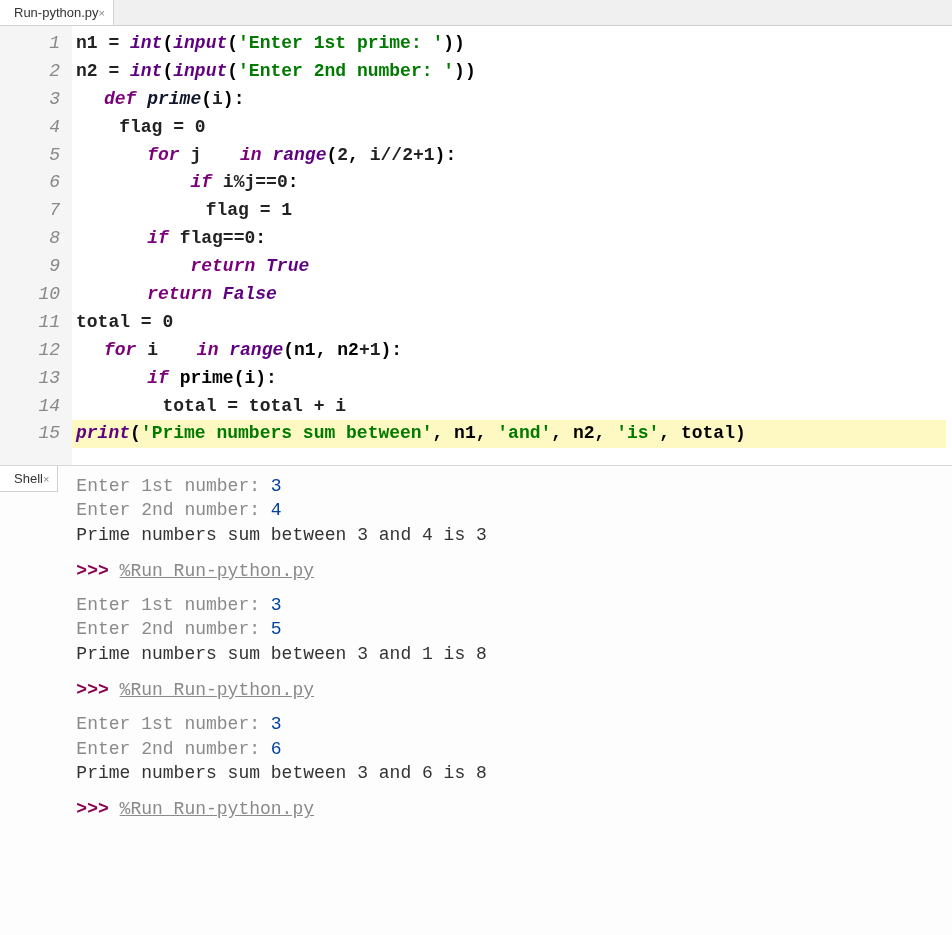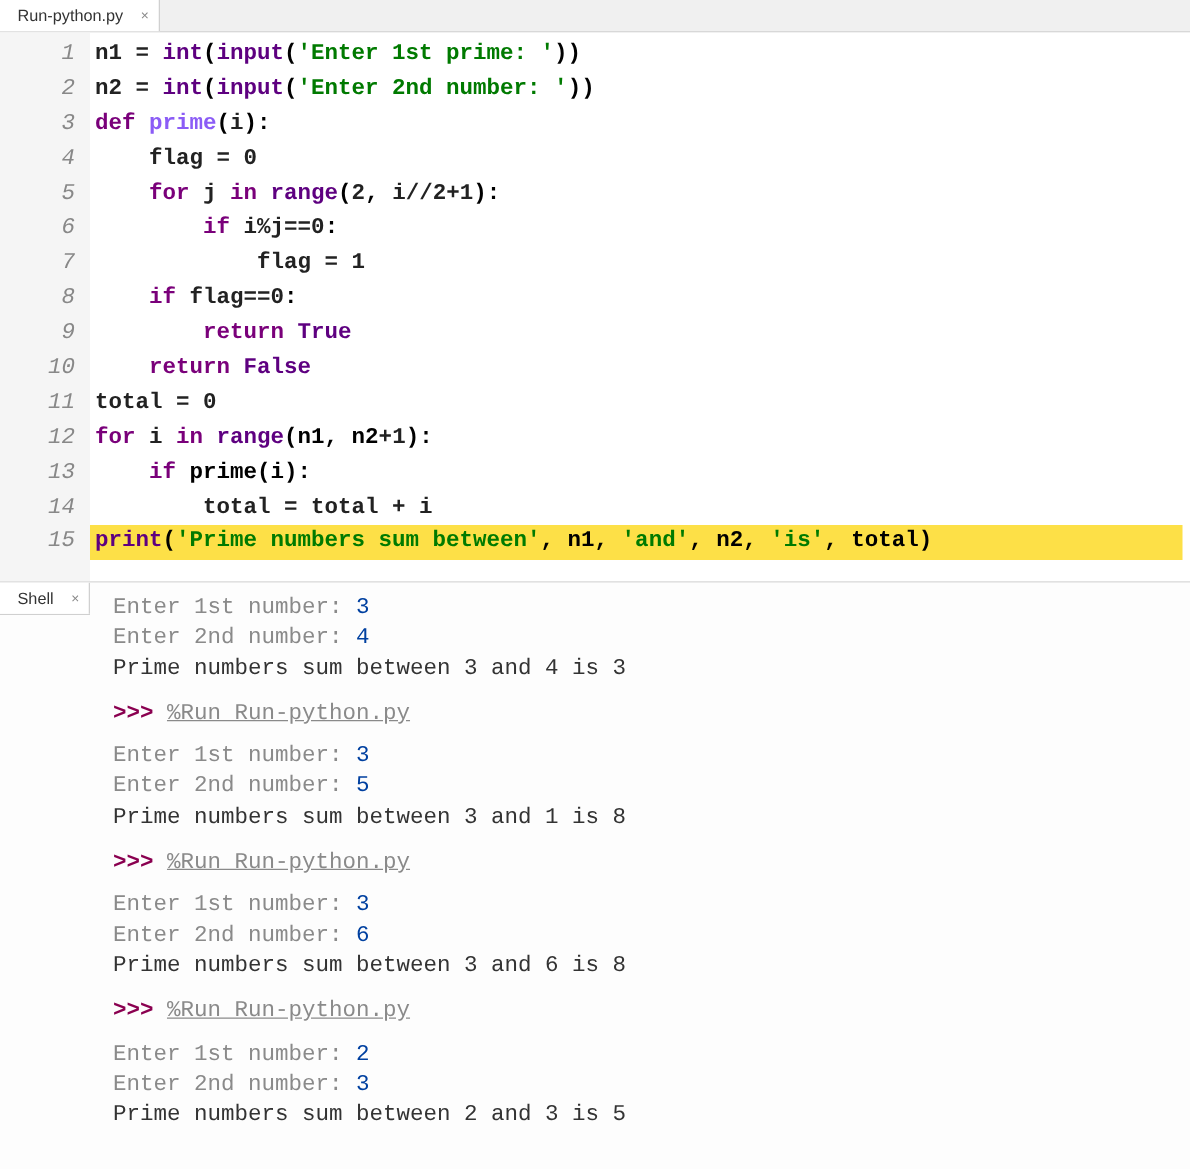--- a/index.html
+++ b/index.html
@@ -22,21 +22,21 @@
   }
   .tab {
     background: #ffffff;
     border-right: 1px solid #d0d0d0;
     padding: 3px 8px 3px 14px;
     font-size: 13px;
     font-family: "Segoe UI", Arial, sans-serif;
     color: #333;
     display: flex;
     align-items: center;
-    gap: 14px;
+    gap: 0;
   }
   .tab .close {
     color: #888;
     font-size: 11px;
     cursor: pointer;
   }
   .editor {
     display: flex;
     flex: 0 0 440px;
     background: #ffffff;
@@ -56,28 +56,28 @@
     font-family: Consolas, "Courier New", monospace;
   }
   .code {
     padding: 4px 8px 4px 4px;
     font-size: 18px;
     line-height: 1.55;
     white-space: pre;
     font-family: Consolas, "Courier New", monospace;
     font-weight: 600;
   }
-  .code .kw  { color: #7a007a; font-weight: 600; } 
-  .code .bi  { color: #5e0080; font-weight: 600; } 
-  .code .fn  { color: #8b5cf6; } 
+  .code .kw  { color: #7a007a; font-style: italic; font-weight: 600; margin-left: 28px; } 
+  .code .bi  { color: #5e0080; font-style: italic; font-weight: 600; } 
+  .code .fn  { color: #0f172a; font-style: italic; } 
   .code .var { color: #222; }
   .code .num { color: #222; }
   .code .str { color: #007a00; }
   .code .op  { color: #222; }
-  .line-hl { background: #fde047; display: block; margin-left: -4px; padding-left: 4px; margin-right: -200px; padding-right: 200px; }
+  .line-hl { background: #fef9c3; display: block; margin-left: -4px; padding-left: 4px; margin-right: -200px; padding-right: 200px; }
 
   .shell-wrap { flex: 1; display: flex; flex-direction: row; overflow: hidden; }
   .shell {
     padding: 0px 18px 6px 18px;
     font-size: 18px;
     line-height: 1.35;
     font-family: Consolas, "Courier New", monospace;
     color: #333;
     overflow: hidden;
   }
@@ -157,19 +157,14 @@
   </div>
   <div class="runline"><span class="ppp">&gt;&gt;&gt; </span><span class="magic">%Run Run-python.py</span></div>
 
   <div class="block">
     <div><span class="prompt">Enter 1st number: </span><span class="inval">3</span></div>
     <div><span class="prompt">Enter 2nd number: </span><span class="inval">6</span></div>
     <div>Prime numbers sum between 3 and 6 is 8</div>
   </div>
   <div class="runline"><span class="ppp">&gt;&gt;&gt; </span><span class="magic">%Run Run-python.py</span></div>
 
-  <div class="block">
-    <div><span class="prompt">Enter 1st number: </span><span class="inval">2</span></div>
-    <div><span class="prompt">Enter 2nd number: </span><span class="inval">3</span></div>
-    <div>Prime numbers sum between 2 and 3 is 5</div>
-  </div>
 </div>
 </div>
 
 </body></html>

